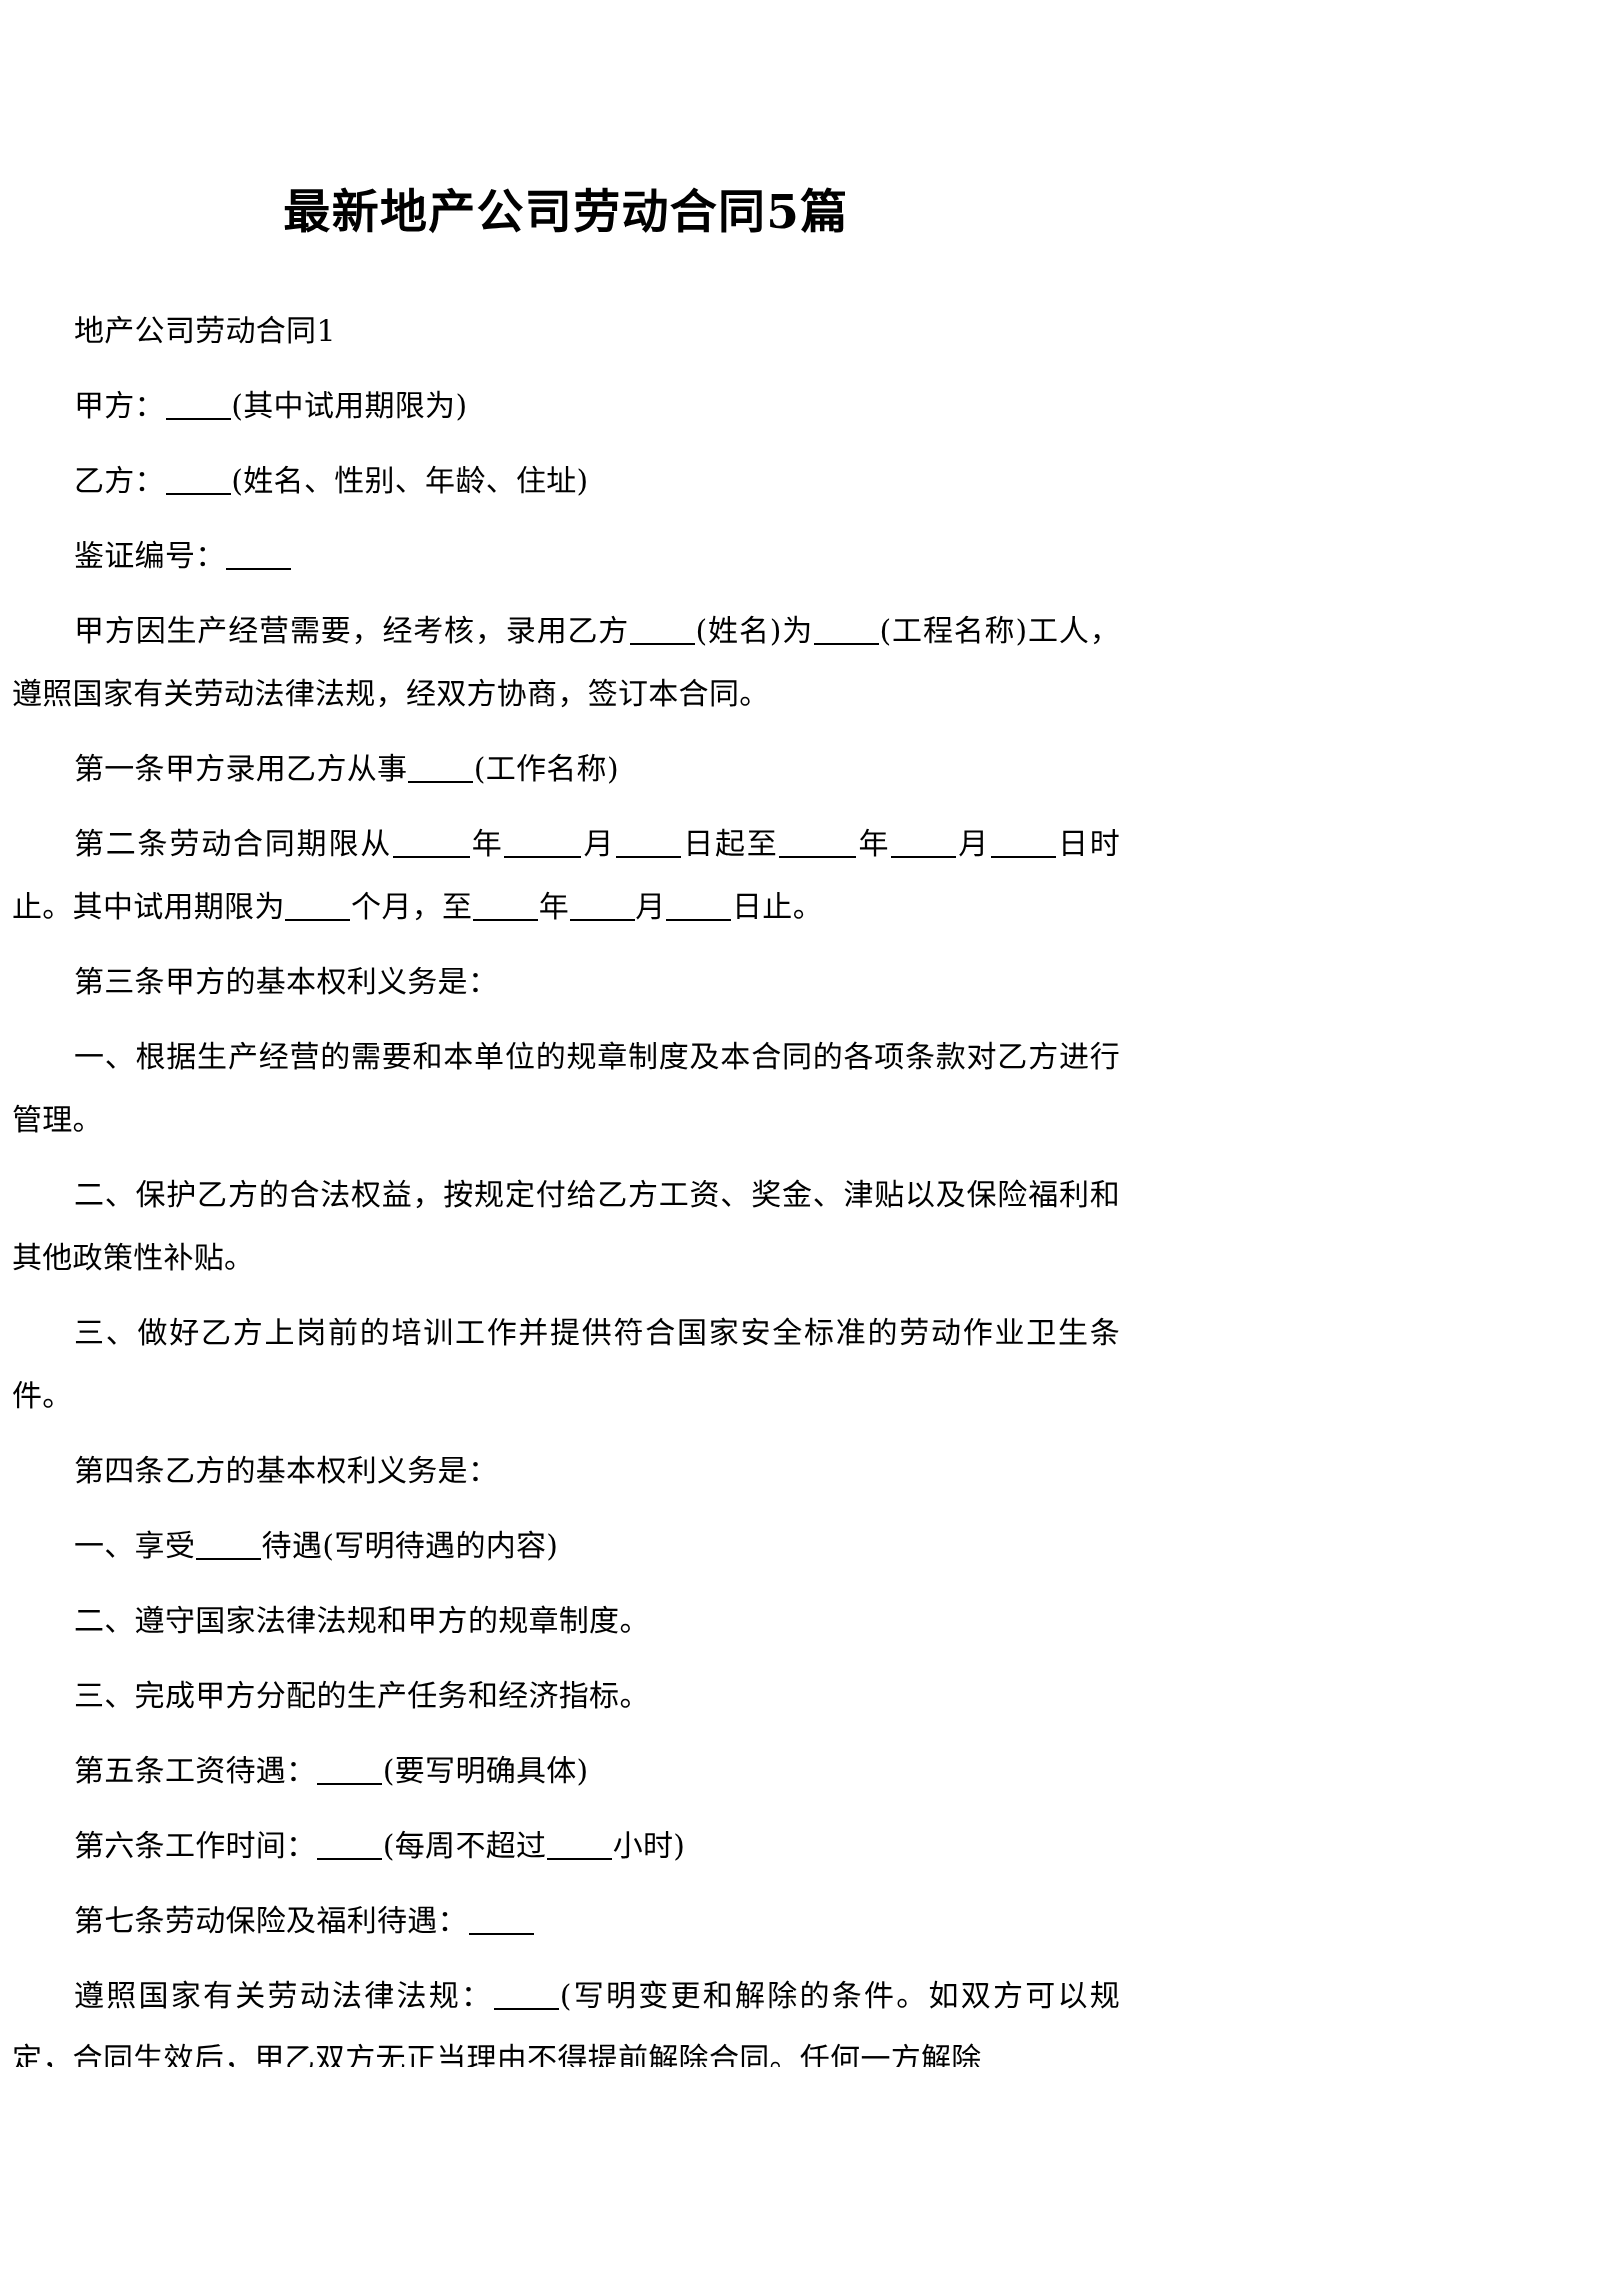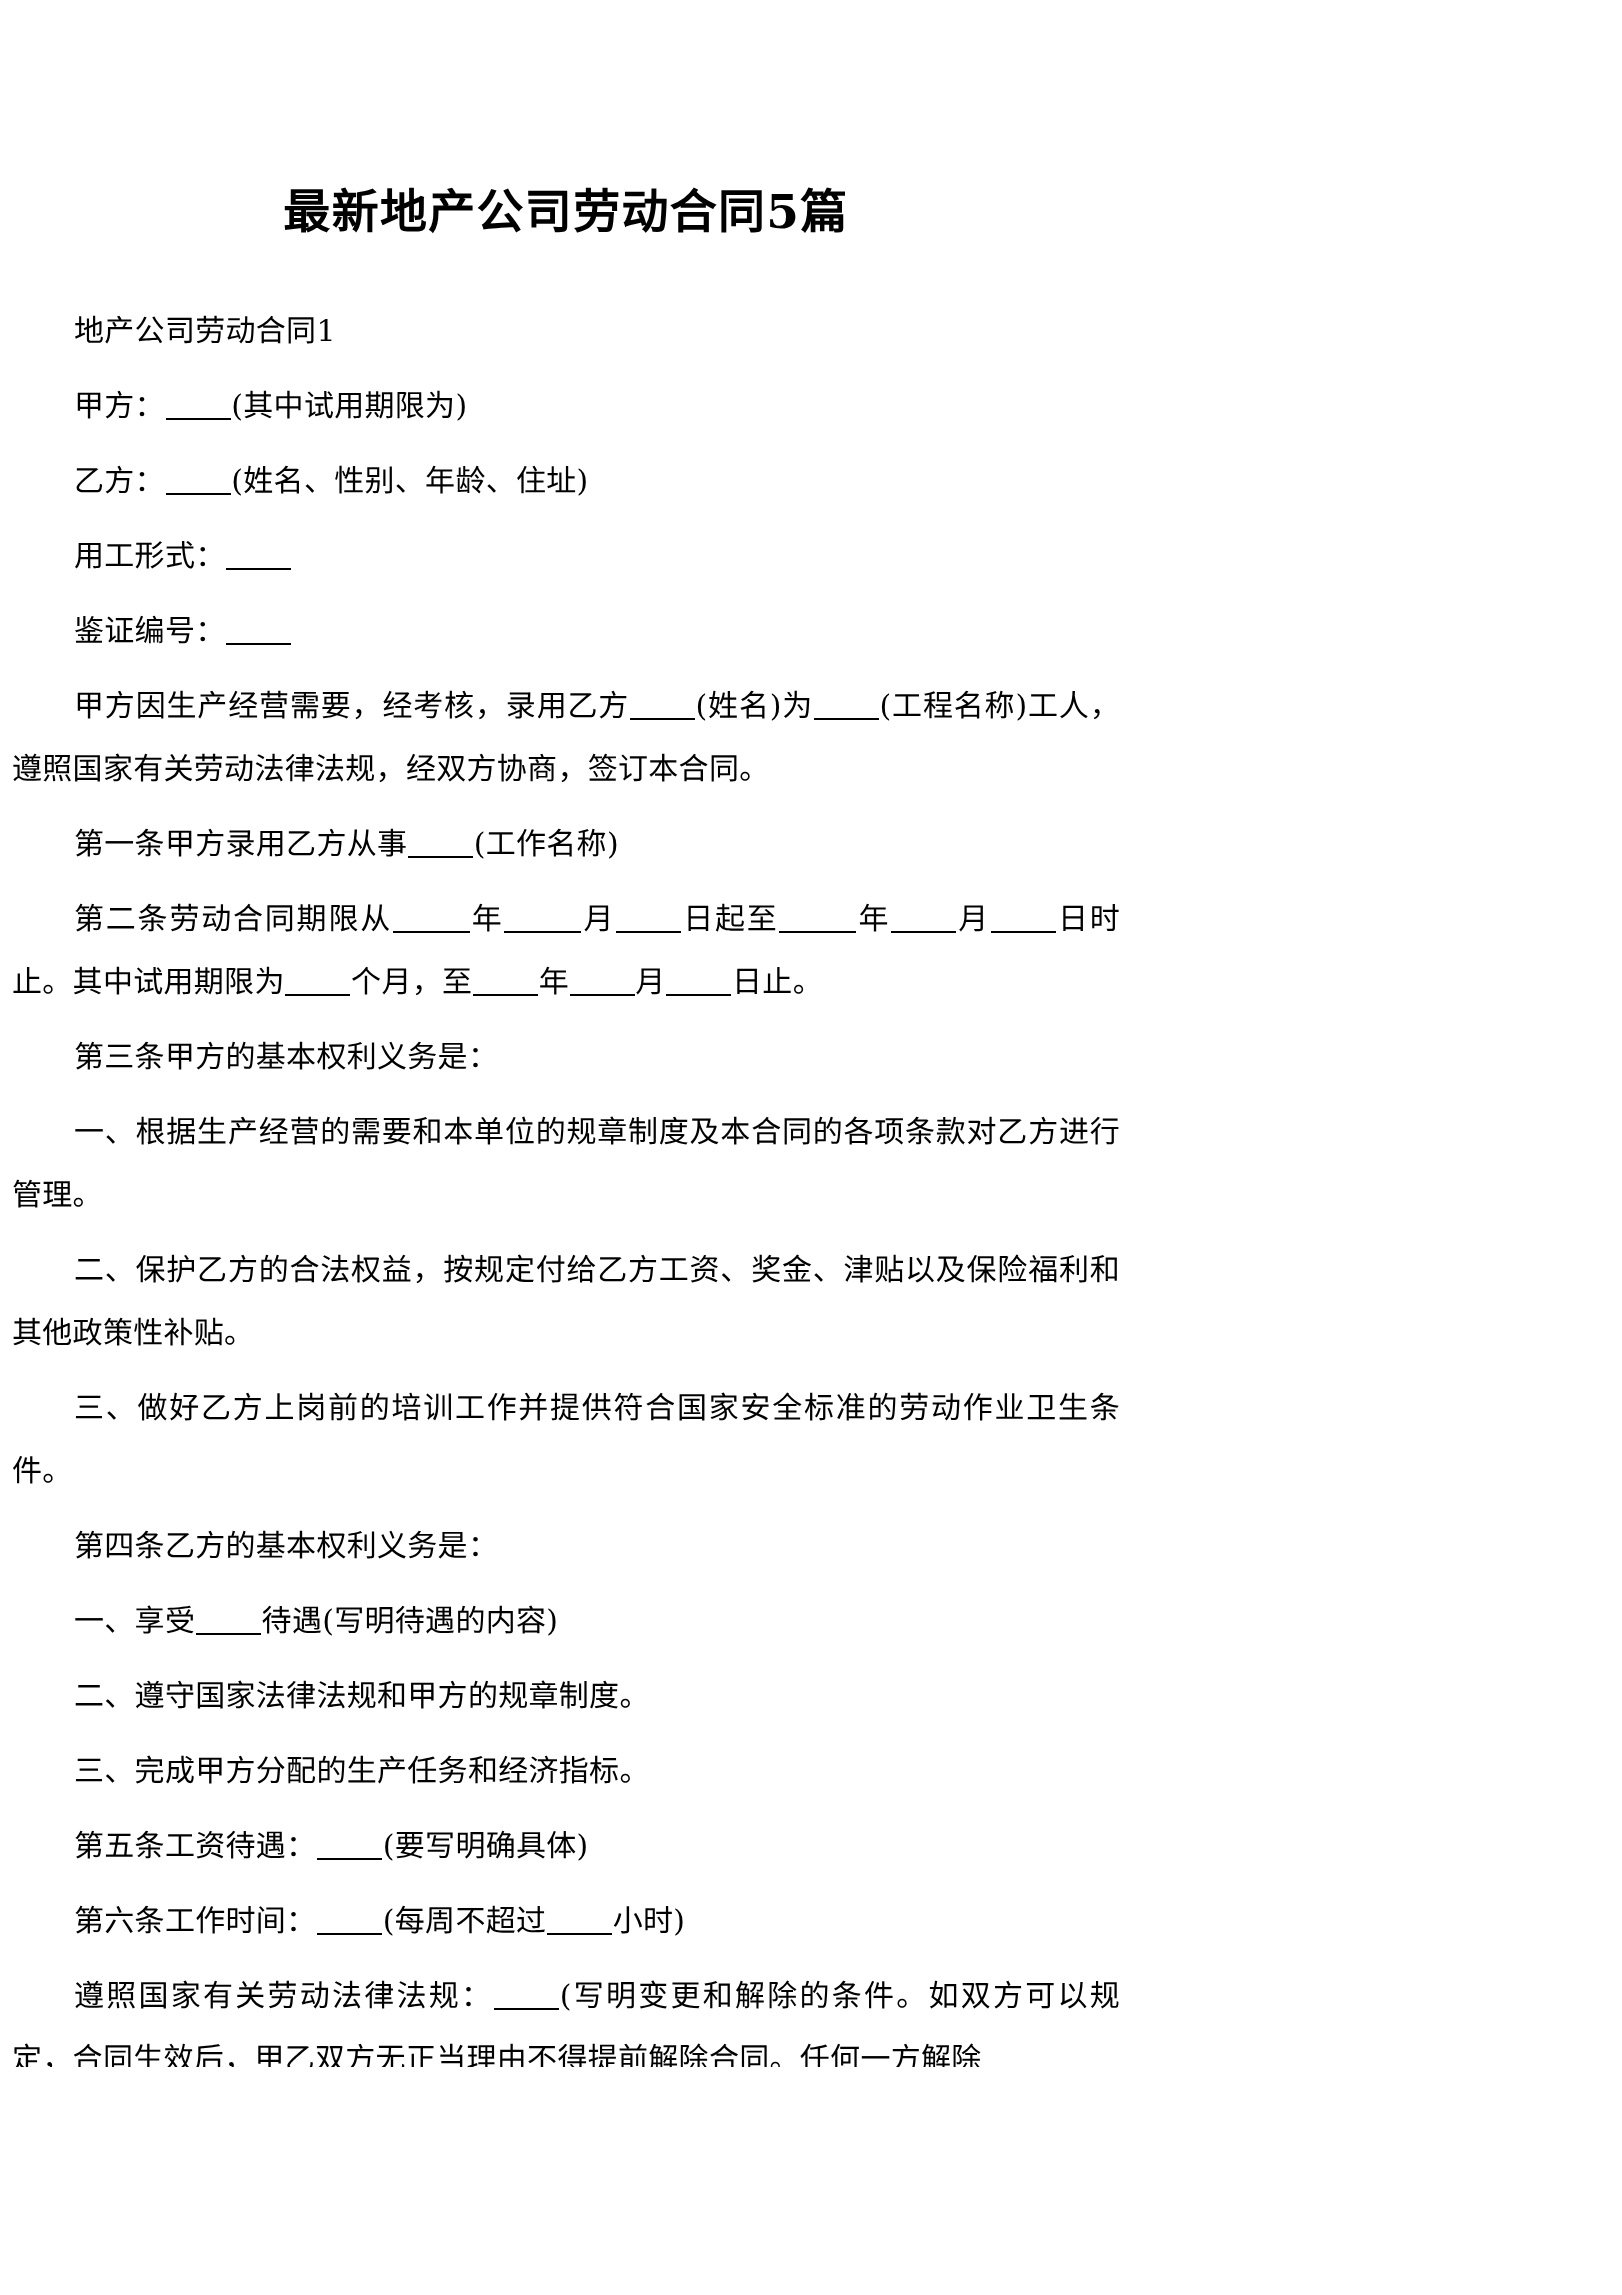--- a/index.html
+++ b/index.html
@@ -79,23 +79,20 @@
     </p>
 
     <p class="para">
       <span>甲方：</span><span class="blank w5"></span><span>(其中试用期限为)</span>
     </p>
 
     <p class="para">
       <span>乙方：</span><span class="blank w5"></span><span>(姓名、性别、年龄、住址)</span>
     </p>
 
-    <p class="para">
-      <span>用工形式：</span><span class="blank w5"></span>
-    </p>
 
     <p class="para">
       <span>鉴证编号：</span><span class="blank w5"></span>
     </p>
 
     <p class="para">
       <span>甲方因生产经营需要，经考核，录用乙方</span><span class="blank w5"></span><span>(姓名)为</span><span class="blank w5"></span><span>(工程名称)工人，遵照国家有关劳动法律法规，经双方协商，签订本合同。</span>
     </p>
 
     <p class="para">
@@ -140,20 +137,23 @@
     </p>
 
     <p class="para">
       <span>第五条工资待遇：</span><span class="blank w5"></span><span>(要写明确具体)</span>
     </p>
 
     <p class="para">
       <span>第六条工作时间：</span><span class="blank w5"></span><span>(每周不超过</span><span class="blank w5"></span><span>小时)</span>
     </p>
 
+    <p class="para">
+      <span>第七条劳动保险及福利待遇：</span><span class="blank w5"></span>
+    </p>
 
     <p class="para">
       <span>遵照国家有关劳动法律法规：</span><span class="blank w5"></span><span>(写明变更和解除的条件。如双方可以规定，合同生效后，甲乙双方无正当理由不得提前解除合同。任何一方解除</span>
     </p>
 
   </div>
 </div>
 
 
 </body></html>

